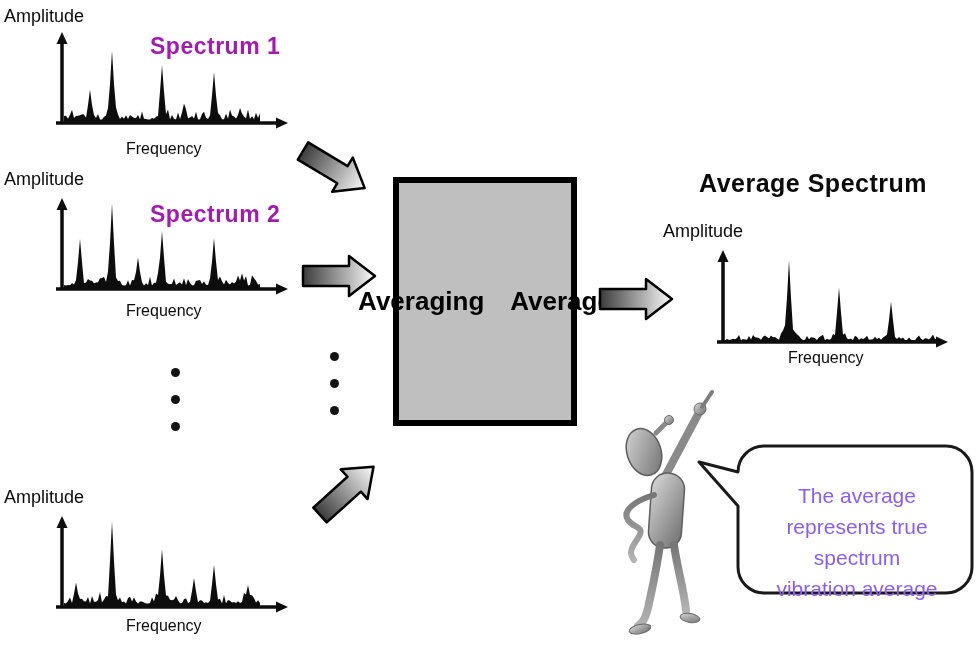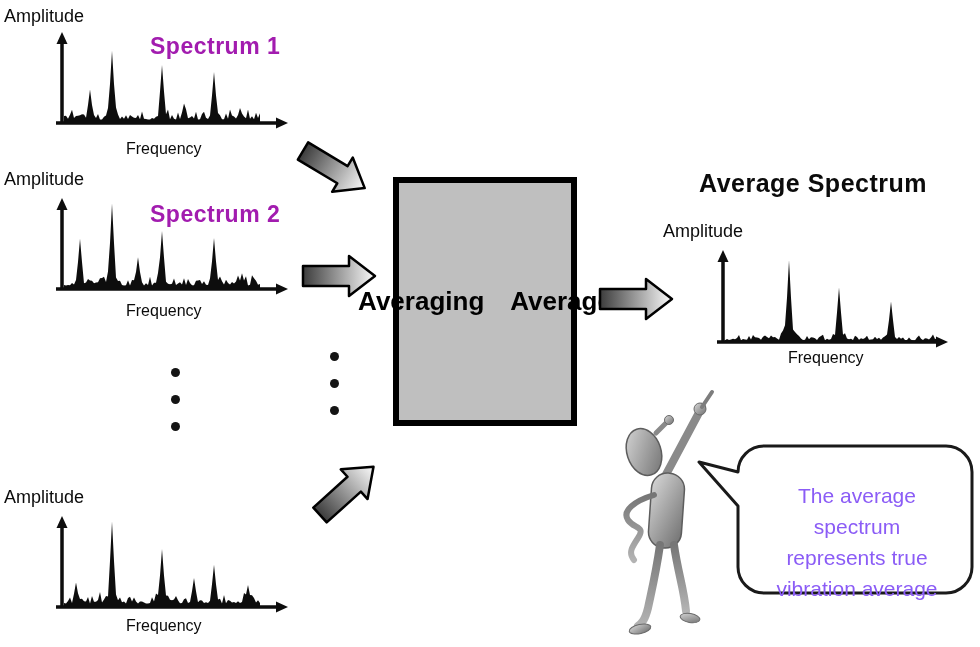--- a/index.html
+++ b/index.html
@@ -165,18 +165,18 @@
     <path d="M 76,162 C 80,190 86,206 88,228" stroke="url(#limbGrad)" stroke-width="8" stroke-linecap="round" fill="none"></path>
     <ellipse cx="92" cy="235" rx="10" ry="4.5" transform="rotate(10 92 235)" fill="url(#bodyGrad)" stroke="#6a6a6a" stroke-width="1"></ellipse>
   </svg>
 
   <svg class="layer" style="left:692px;top:440px" width="288" height="160">
     <path d="M 72,6 H 254 A 26,26 0 0 1 280,32 V 127 A 26,26 0 0 1 254,153 H 72
              A 26,26 0 0 1 46,127 V 66 L 7,22 L 46,32 A 26,26 0 0 1 72,6 Z" fill="#ffffff" stroke="#1a1a1a" stroke-width="3" stroke-linejoin="round"></path>
   </svg>
   <div class="bubble-text">
     <span>The average</span>
+    <span>represents true</span>
     <span>spectrum</span>
-    <span>represents true</span>
     <span>vibration average</span>
   </div>
 
 </div>
 
 </body></html>

